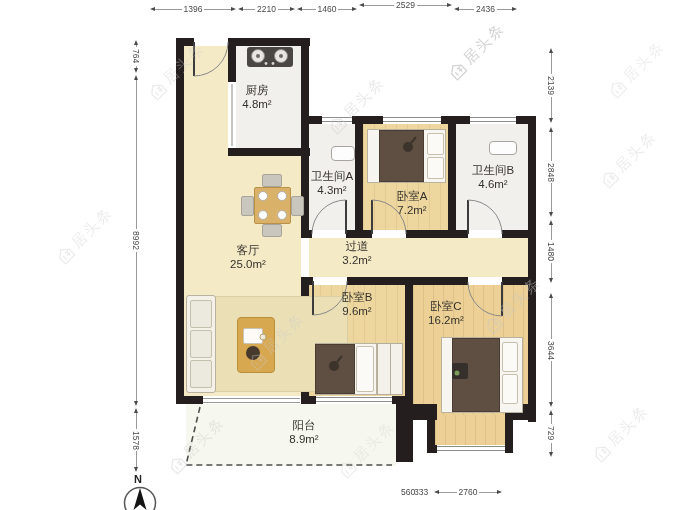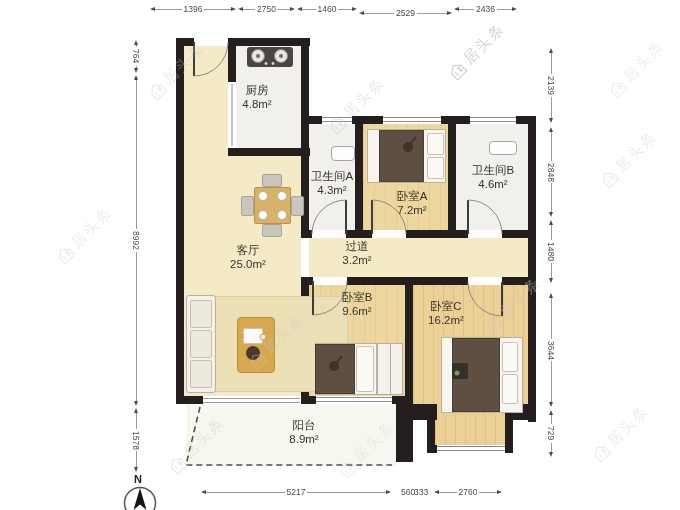--- a/index.html
+++ b/index.html
@@ -247,53 +247,46 @@
   <div class="dim dim-h" style="left:150px;top:4px;width:86px">
     <i class="ah l"></i>
       <i class="ln"></i>
       <span class="lbl">1396</span>
       <i class="ln"></i>
       <i class="ah r"></i>
   </div>
   <div class="dim dim-h" style="left:238px;top:4px;width:57px">
     <i class="ah l"></i>
       <i class="ln"></i>
-      <span class="lbl">2750</span>
+      <span class="lbl">2210</span>
       <i class="ln"></i>
       <i class="ah r"></i>
   </div>
   <div class="dim dim-h" style="left:297px;top:4px;width:60px">
     <i class="ah l"></i>
       <i class="ln"></i>
       <span class="lbl">1460</span>
       <i class="ln"></i>
       <i class="ah r"></i>
   </div>
-  <div class="dim dim-h" style="left:359px;top:8px;width:93px">
+  <div class="dim dim-h" style="left:359px;top:0;width:93px">
     <i class="ah l"></i>
       <i class="ln"></i>
       <span class="lbl">2529</span>
       <i class="ln"></i>
       <i class="ah r"></i>
   </div>
   <div class="dim dim-h" style="left:454px;top:4px;width:63px">
     <i class="ah l"></i>
       <i class="ln"></i>
       <span class="lbl">2436</span>
       <i class="ln"></i>
       <i class="ah r"></i>
   </div>
 
-  <div class="dim dim-h" style="left:201px;top:487px;width:190px">
-    <i class="ah l"></i>
-      <i class="ln"></i>
-      <span class="lbl">5217</span>
-      <i class="ln"></i>
-      <i class="ah r"></i>
-  </div>
   <div class="dim dim-h" style="left:399px;top:487px;width:21px">
     <span class="lbl">560</span>
   </div>
   <div class="dim dim-h" style="left:412px;top:487px;width:21px">
     <span class="lbl">333</span>
   </div>
   <div class="dim dim-h" style="left:434px;top:487px;width:68px">
     <i class="ah l"></i>
       <i class="ln"></i>
       <span class="lbl">2760</span>

